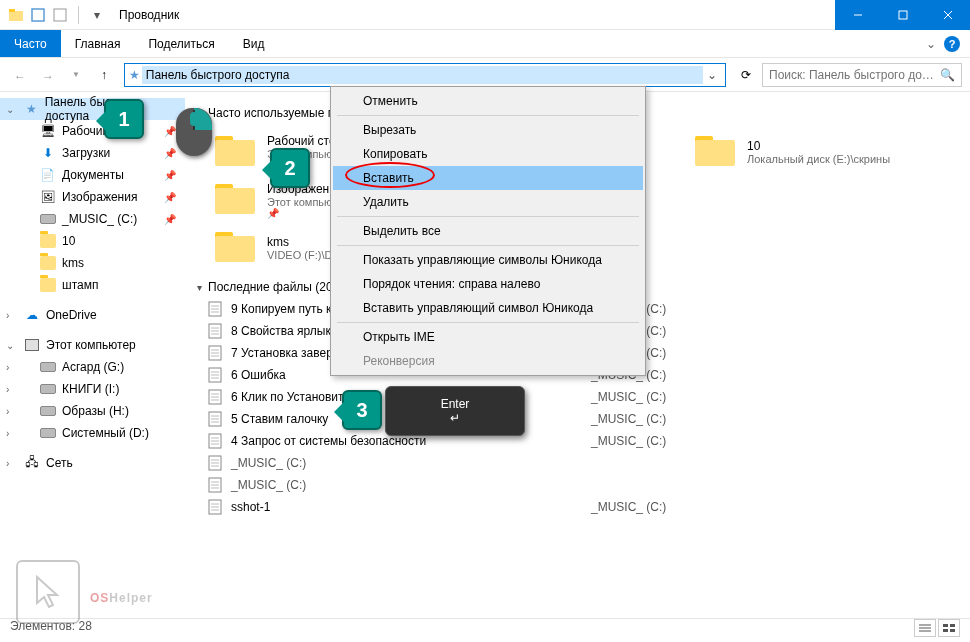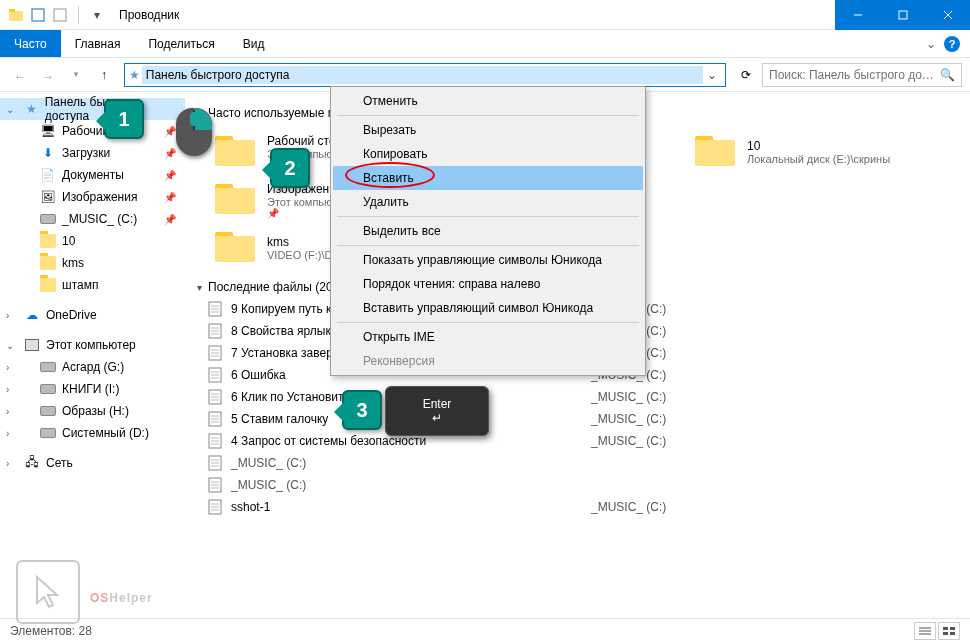--- a/index.html
+++ b/index.html
@@ -53,21 +53,21 @@
 .freq-item .finfo .fname { color: #000; }
 .freq-item .finfo .fpath { color: #6d6d6d; font-size: 11px; }
 .freq-item .finfo .pin { color: #888; font-size: 10px; }
 
 .recent-list { padding-left: 20px; }
 .recent-row { display: flex; align-items: center; height: 22px; }
 .recent-row .rico { width: 20px; display: flex; align-items: center; justify-content: center; margin-right: 6px; }
 .recent-row .rname { width: 360px; }
 .recent-row .rloc { color: #555; }
 
-.statusbar { height: 24px; border-top: 1px solid #e5e5e5; display: flex; align-items: center; padding: 0 10px; color: #555; }
+.statusbar { height: 24px; border-top: 1px solid #e5e5e5; display: flex; align-items: flex-start; padding: 0 10px; color: #555; }
 .statusbar .right { margin-left: auto; display: flex; gap: 2px; }
 .statusbar .viewbtn { width: 22px; height: 18px; border: 1px solid #ccc; display: flex; align-items: center; justify-content: center; }
 
 .ctxmenu { position: absolute; left: 330px; top: 86px; width: 316px; background: #f0f0f0; border: 1px solid #a0a0a0; box-shadow: 3px 3px 6px rgba(0,0,0,.25); z-index: 100; padding: 2px; }
 .ctxmenu .mitem { padding: 5px 30px; color: #000; position: relative; }
 .ctxmenu .mitem.disabled { color: #888; }
 .ctxmenu .mitem.hover { background: #91c9f7; }
 .ctxmenu .msep { height: 1px; background: #d0d0d0; margin: 2px 4px; }
 .ctxmenu .circle { position: absolute; left: 12px; top: -4px; width: 90px; height: 26px; border: 2px solid #e00; border-radius: 50%; pointer-events: none; }
 
@@ -83,21 +83,21 @@
 
 .annotation-badge { position: absolute; width: 40px; height: 40px; background: #009688; border: 2px solid #00695c; border-radius: 6px; box-shadow: 2px 2px 5px rgba(0,0,0,.4); display: flex; align-items: center; justify-content: center; color: #fff; font-size: 20px; font-weight: bold; z-index: 200; }
 .annotation-badge::before { content: ""; position: absolute; left: -10px; top: 10px; width: 0; height: 0; border-top: 10px solid transparent; border-bottom: 10px solid transparent; border-right: 10px solid #009688; }
 
 .mouse-cursor { position: absolute; left: 176px; top: 108px; width: 42px; height: 54px; z-index: 210; }
 .mouse-cursor .mbody { width: 36px; height: 48px; background: #555; border-radius: 18px 18px 20px 20px; box-shadow: 1px 2px 4px rgba(0,0,0,.5); position: relative; }
 .mouse-cursor .wheel { position: absolute; top: 4px; left: 14px; width: 8px; height: 14px; background: #1aa39a; border-radius: 4px; }
 .mouse-cursor .split { position: absolute; top: 2px; left: 17px; width: 2px; height: 20px; background: #333; }
 .mouse-cursor .rbtn { position: absolute; top: 0; right: 0; width: 18px; height: 22px; background: #1aa39a; border-radius: 0 18px 0 0; }
 
-.enter-key { position: absolute; left: 385px; top: 386px; width: 104px; height: 50px; background: #303030; border-radius: 6px; box-shadow: 2px 3px 6px rgba(0,0,0,.5); z-index: 200; display: flex; flex-direction: column; align-items: center; justify-content: center; color: #fff; font-size: 13px; border: 1px solid #555; }
+.enter-key { position: absolute; left: 385px; top: 386px; width: 140px; height: 50px; background: #303030; border-radius: 6px; box-shadow: 2px 3px 6px rgba(0,0,0,.5); z-index: 200; display: flex; flex-direction: column; align-items: center; justify-content: center; color: #fff; font-size: 13px; border: 1px solid #555; }
 
 .watermark { position: absolute; left: 16px; bottom: 18px; display: flex; align-items: center; gap: 10px; opacity: .45; z-index: 50; pointer-events: none; }
 .watermark .arrowbox { width: 64px; height: 64px; border: 2px solid #888; border-radius: 6px; display: flex; align-items: center; justify-content: center; }
 .watermark .logo { font-size: 30px; font-weight: bold; letter-spacing: 1px; }
 .watermark .logo .o1 { color: #d32f2f; margin-top: 42px; }
 .watermark .logo .o2 { color: #888; }
 </style>
 </head>
 <body>
 

